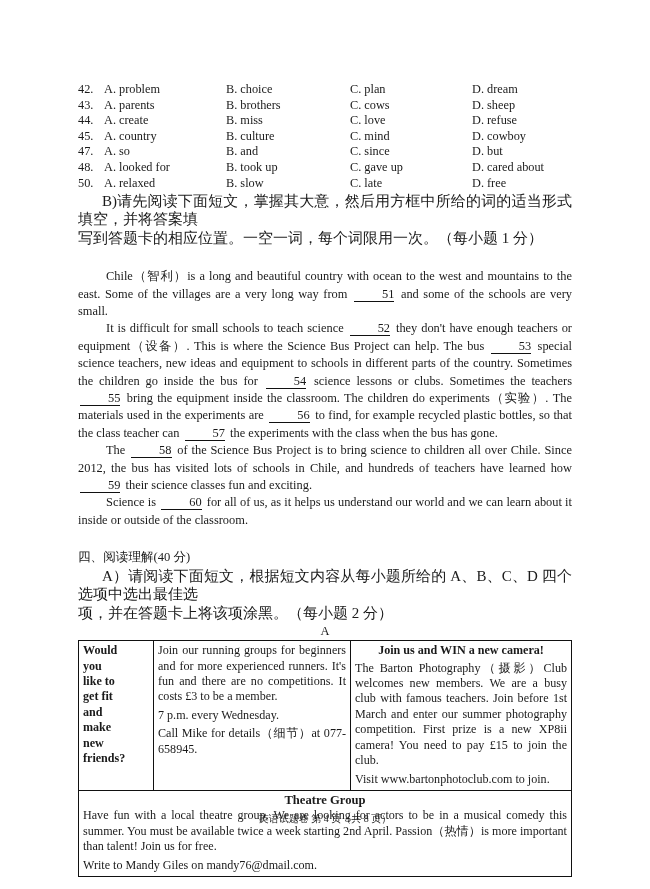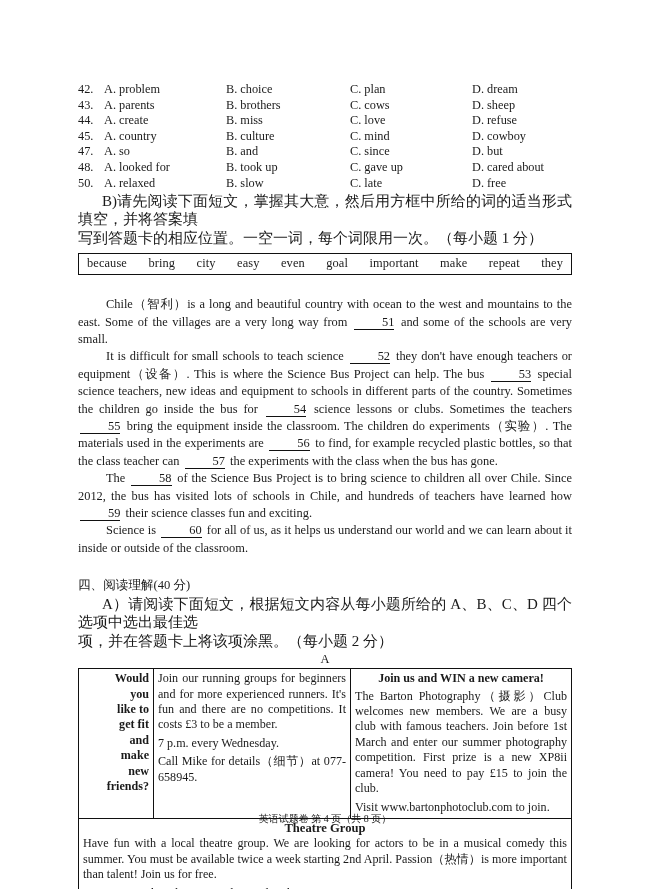--- a/index.html
+++ b/index.html
@@ -104,21 +104,20 @@
   }
   table.ads td {
     border: 1px solid #111;
     vertical-align: top;
     padding: 2px 4px 3px 4px;
     font-size: 12.1px;
     line-height: 15.4px;
   }
   td.cell-left {
     width: 66px;
-    text-align: right;
     font-weight: bold;
     line-height: 15.6px;
     padding-right: 3px;
   }
   td.cell-mid {
     width: 188px;
   }
   td.cell-right {
   }
   .ad-title {
@@ -207,32 +206,20 @@
         <span class="mc-opt mc-a">A. relaxed</span>
         <span class="mc-opt mc-b">B. slow</span>
         <span class="mc-opt mc-c">C. late</span>
         <span class="mc-opt mc-d">D. free</span>
       </div>
     </div>
 
     <div class="instr indent2">B)请先阅读下面短文，掌握其大意，然后用方框中所给的词的适当形式填空，并将答案填</div>
     <div class="instr">写到答题卡的相应位置。一空一词，每个词限用一次。（每小题 1 分）</div>
 
-    <div class="wordbank">
-      <span>because</span>
-      <span>bring</span>
-      <span>city</span>
-      <span>easy</span>
-      <span>even</span>
-      <span>goal</span>
-      <span>important</span>
-      <span>make</span>
-      <span>repeat</span>
-      <span>they</span>
-    </div>
 
     <div class="passage">
       <p>
         <span>Chile（智利）is a long and beautiful country with ocean to the west and mountains to the east. Some of the villages are a very long way from</span>
         <span class="blank">51</span>
         <span>and some of the schools are very small.</span>
       </p>
       <p>
         <span>It is difficult for small schools to teach science</span>
         <span class="blank">52</span>

